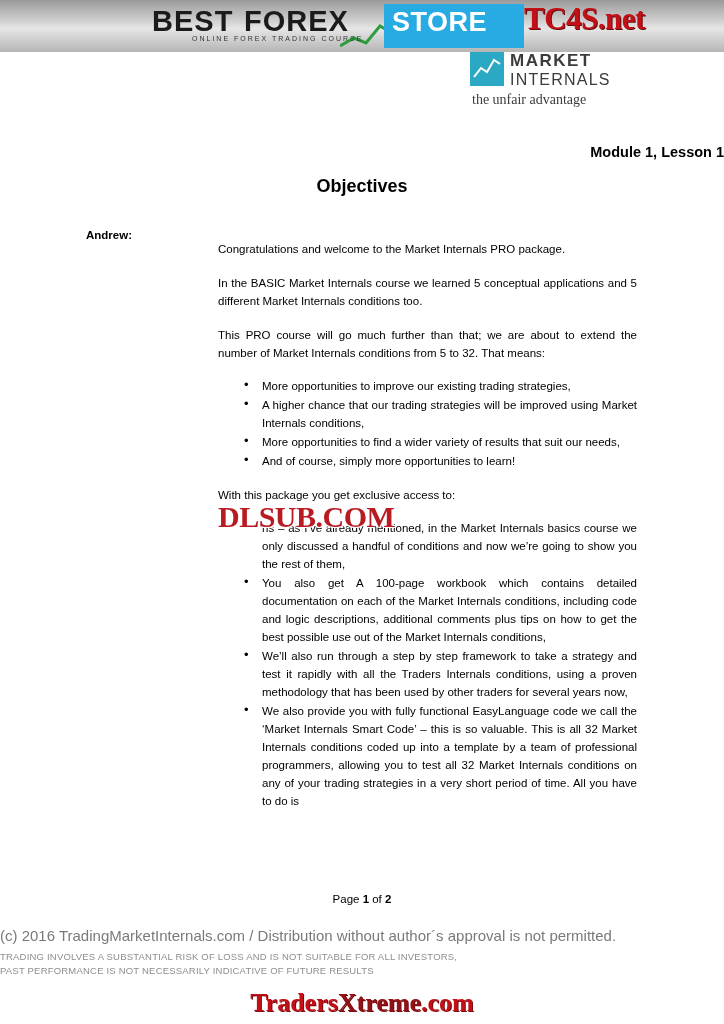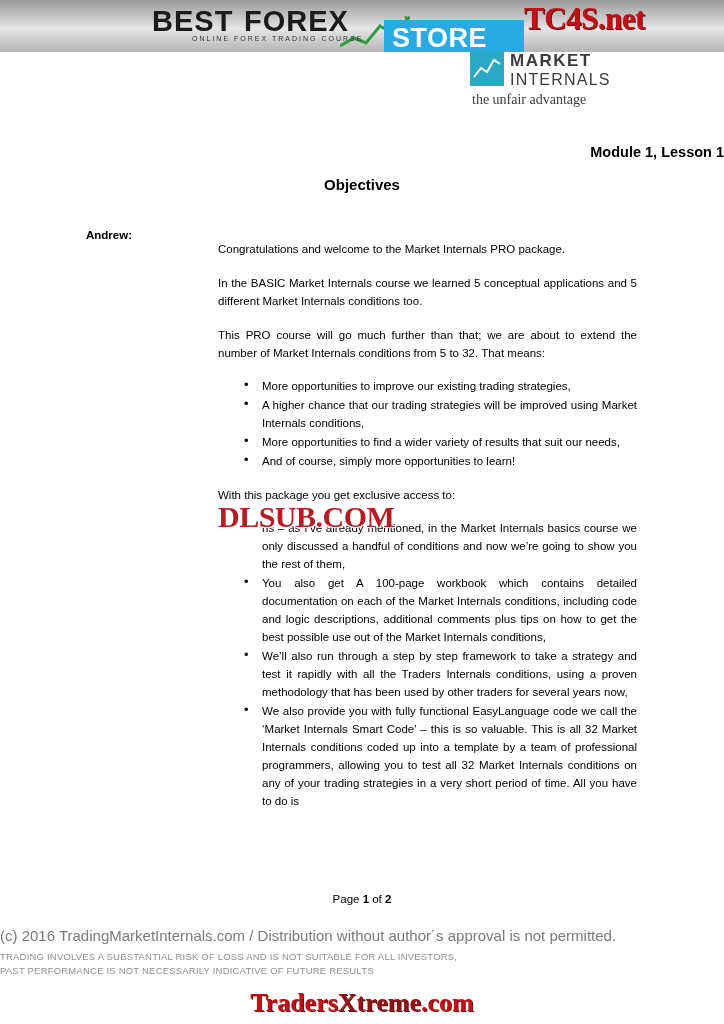--- a/index.html
+++ b/index.html
@@ -46,22 +46,22 @@
   .bfs-forex {
     position: absolute;
     left: 92px; top: 3px;
     font-size: 29px;
     font-weight: bold;
     letter-spacing: 1px;
     color: #1b1b1b;
   }
   .bfs-store {
     position: absolute;
-    left: 232px; top: 18px;
-    width: 140px; height: 32px;
+    left: 232px; top: 2px;
+    width: 140px; height: 44px;
     background: #27abe2;
   }
   .bfs-store span {
     position: absolute;
     left: 8px; top: 3px;
     font-size: 27px;
     font-weight: bold;
     color: #ffffff;
     letter-spacing: 0.5px;
   }
@@ -132,21 +132,21 @@
   .title {
     text-align: right;
     font-size: 14.5px;
     font-weight: bold;
     color: #000;
     margin-top: 34px;
     font-family: "Liberation Sans", sans-serif;
   }
   .subtitle {
     text-align: center;
-    font-size: 15px;
+    font-size: 18px;
     font-weight: bold;
     color: #000;
     margin-top: 16px;
   }
 
   .speaker {
     position: absolute;
     left: 86px; top: 119px;
     font-size: 11.5px;
     font-weight: bold;

